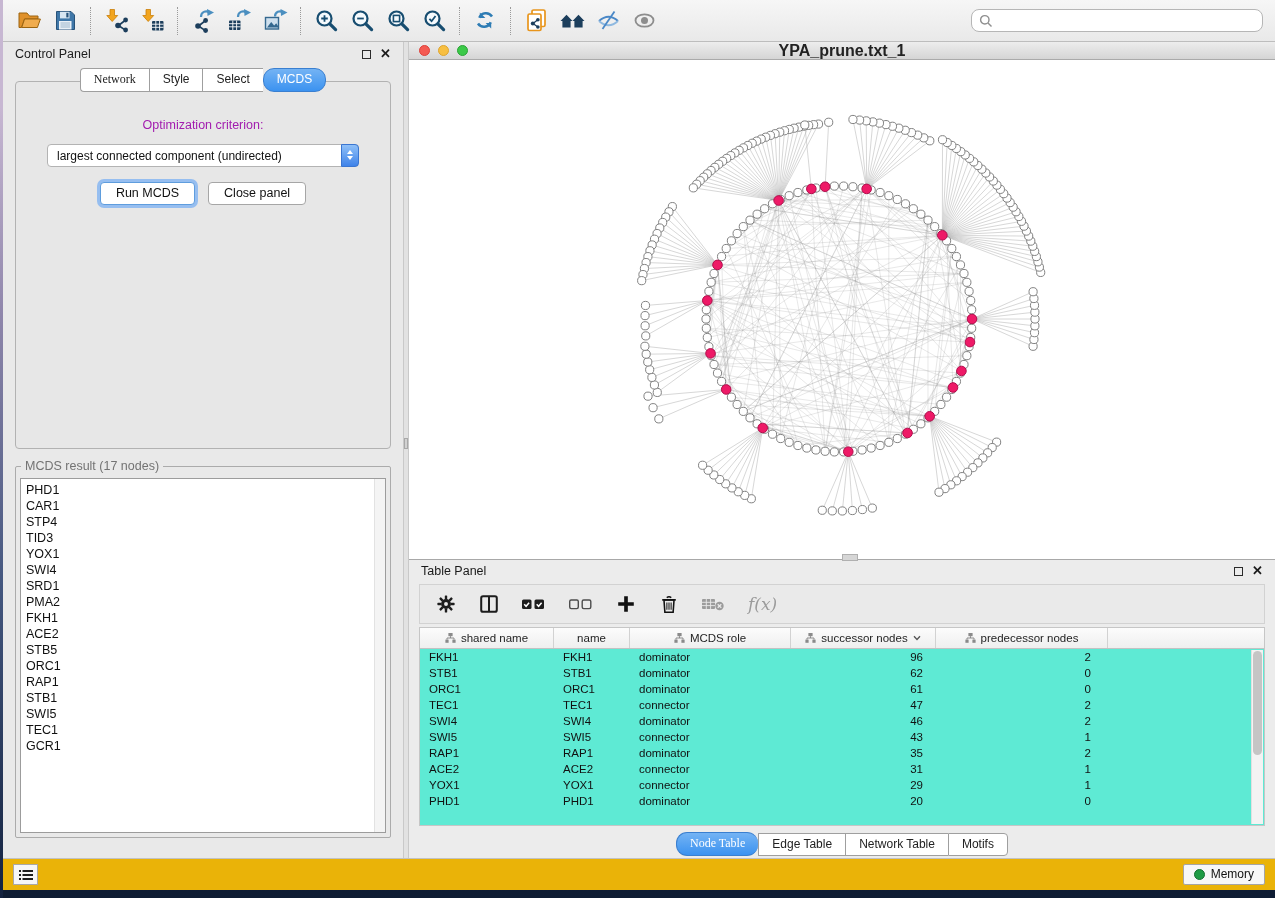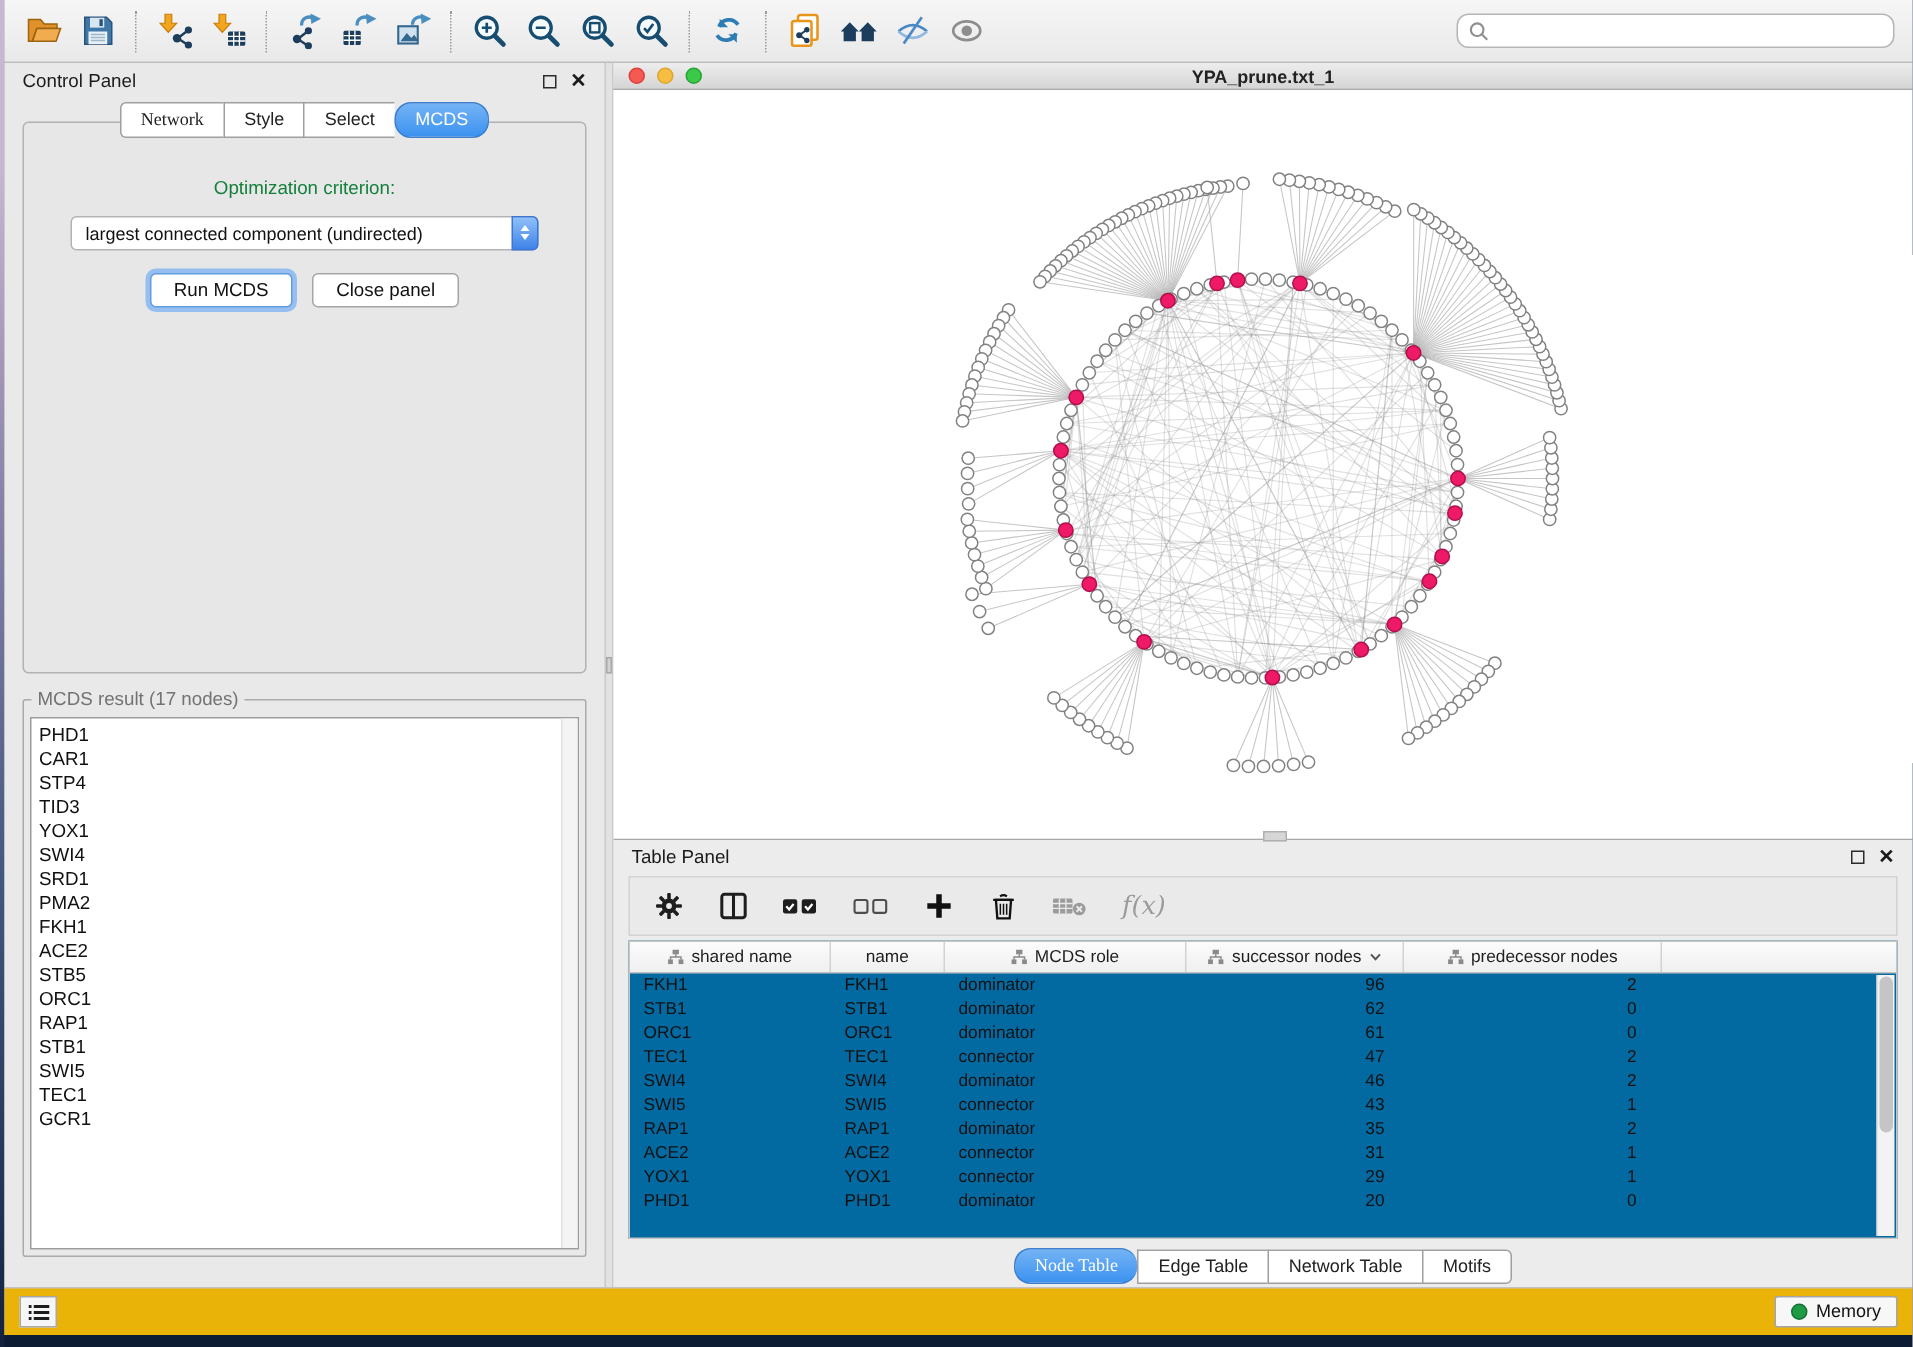--- a/index.html
+++ b/index.html
@@ -30,21 +30,21 @@
   .win-btns { margin-left:auto; display:flex; gap:9px; align-items:center; }
   .float-ico { width:9px; height:9px; border:1.6px solid #2b2b2b; }
   .close-ico { font-size:13px; font-weight:bold; color:#1b1b1b; line-height:10px; }
   .seg-tabs { display:flex; justify-content:center; position:relative; z-index:2; margin-top:2px; }
   .seg-tab { font-size:12px; padding:3px 13px 4px; background:#fff; border:1px solid #9f9f9f; border-right:none; color:#222; white-space:nowrap; }
   .seg-tab:first-child { border-radius:4px 0 0 4px;font-family:Liberation Serif, serif; }
   .seg-tab:last-child { border-right:1px solid #9f9f9f; border-radius:0 4px 4px 0; }
   .seg-tab.active { background:linear-gradient(#74b3f4,#3b92f0); border-color:#3a7fd0; color:#fff;border-radius:11px; }
   .cp-body { flex:1; padding:0 12px; margin-top:-11px; display:flex; flex-direction:column; min-height:0; }
   .cp-panel { border:1px solid #b2b2b2; border-radius:4px; height:368px; background:#e7e7e7; padding-top:36px; }
-  .opt-label { text-align:center; font-size:12.5px; color:#15803d; margin-bottom:12px; }
+  .opt-label { text-align:center; font-size:12.5px; color:#a21caf; margin-bottom:12px; }
   .dropdown { margin:0 auto; width:312px; height:23px; background:#fff; border:1px solid #b3b3b3; border-radius:4px; display:flex; align-items:center; }
   .dropdown-text { flex:1; font-size:12px; padding-left:9px; color:#111; white-space:nowrap; }
   .dropdown-stepper { width:18px; height:23px; margin:-1px -1px 0 0; border-radius:0 4px 4px 0;
     background:linear-gradient(#8fc0f8,#3f83e9); display:flex; flex-direction:column; align-items:center; justify-content:center; gap:2px; border:1px solid #3a76d2; }
   .tri-up { width:0; height:0; border-left:3.5px solid transparent; border-right:3.5px solid transparent; border-bottom:4.5px solid #fff; }
   .tri-down { width:0; height:0; border-left:3.5px solid transparent; border-right:3.5px solid transparent; border-top:4.5px solid #fff; }
   .cp-buttons { display:flex; justify-content:center; gap:13px; margin-top:15px; }
   .btn { font-size:12.5px; padding:3px 15px 4px; background:#fff; border:1px solid #a6a6a6; border-radius:4px; color:#111; }
   .btn.focused { box-shadow:0 0 0 3px rgba(106,168,245,.65); border-color:#5f9ddd; }
   .mcds-group { margin-top:17px; height:372px; border:1px solid #ababab; border-radius:2px; position:relative; }
@@ -55,33 +55,33 @@
 
   
   .right-col { flex:1; display:flex; flex-direction:column; min-width:0; }
   .network-frame { height:518px; flex:0 0 518px; display:flex; flex-direction:column; border-bottom:1px solid #a8a8a8; }
   .frame-titlebar { height:18px; flex:0 0 18px; background:linear-gradient(#ededed,#d5d5d5); border-bottom:1px solid #aaa; display:flex; align-items:center; position:relative; }
   .traffic { display:flex; gap:8px; padding-left:10px; z-index:2; }
   .light { width:11px; height:11px; border-radius:50%; }
   .light.red { background:#f45a52; border:1px solid #dd403a; }
   .light.yellow { background:#f7bf42; border:1px solid #dfa52e; }
   .light.green { background:#3bc948; border:1px solid #2aa336; }
-  .frame-title { position:absolute; left:0; right:0; text-align:center; font-size:12px; font-weight:bold; color:#222; }
+  .frame-title { position:absolute; left:0; right:0; text-align:center; font-size:16px; font-weight:bold; color:#222; }
   .net-canvas { flex:1; background:#fff; position:relative; }
   .net-canvas svg { position:absolute; inset:0; }
 
   
   .table-panel { flex:1; background:#ececec; display:flex; flex-direction:column; min-height:0; position:relative; }
   .table-panel::before { content:""; position:absolute; top:-6px; left:50%; width:14px; height:5px; background:#d6d6d6; border:1px solid #b0b0b0; }
   .tp-header { height:22px; flex:0 0 22px; display:flex; align-items:center; padding:0 12px; }
   .tp-title { font-size:12.5px; }
   .tp-toolbar { margin:2px 10px 0; height:40px; flex:0 0 40px; background:#eaeaea; border:1px solid #d2d2d2; display:flex; align-items:center; gap:21px; padding:0 15px; }
   .tp-tool { display:flex; align-items:center; justify-content:center; }
   .fx-label { font-family:"DejaVu Serif", serif; font-style:italic; font-size:17px; color:#9b9b9b; }
-  .tp-table { margin:3px 10px 0; flex:1; background:#0369a1; border:1px solid #c6c6c6; position:relative; overflow:hidden; display:flex; flex-direction:column; }
+  .tp-table { margin:3px 10px 0; flex:1; background:#5eead4; border:1px solid #c6c6c6; position:relative; overflow:hidden; display:flex; flex-direction:column; }
   .thead { height:21px; flex:0 0 21px; display:flex; background:linear-gradient(#fcfcfc,#efefef); border-bottom:1px solid #c2c2c2; }
   .th { display:flex; align-items:center; justify-content:center; gap:5px; font-size:11.5px; color:#1e1e1e; border-right:1px solid #d2d2d2; }
   .th-fill { flex:1; }
   .tr { height:16px; flex:0 0 16px; display:flex; align-items:center; }
   .td { font-size:11.5px; color:#111; padding-left:9px; white-space:nowrap; overflow:hidden; }
   .td.num { text-align:right; padding-left:0; padding-right:13px; }
   .td.num2 { padding-right:17px; }
   .tp-scrollbar { position:absolute; right:1px; top:22px; bottom:1px; width:12px; background:#f3f3f3; border-left:1px solid #e0e0e0; }
   .tp-thumb { position:absolute; left:1px; right:1px; top:1px; height:104px; background:#c5c5c5; border-radius:6px; }
   .tp-tabs { height:28px; flex:0 0 28px; display:flex; justify-content:center; align-items:center; }

